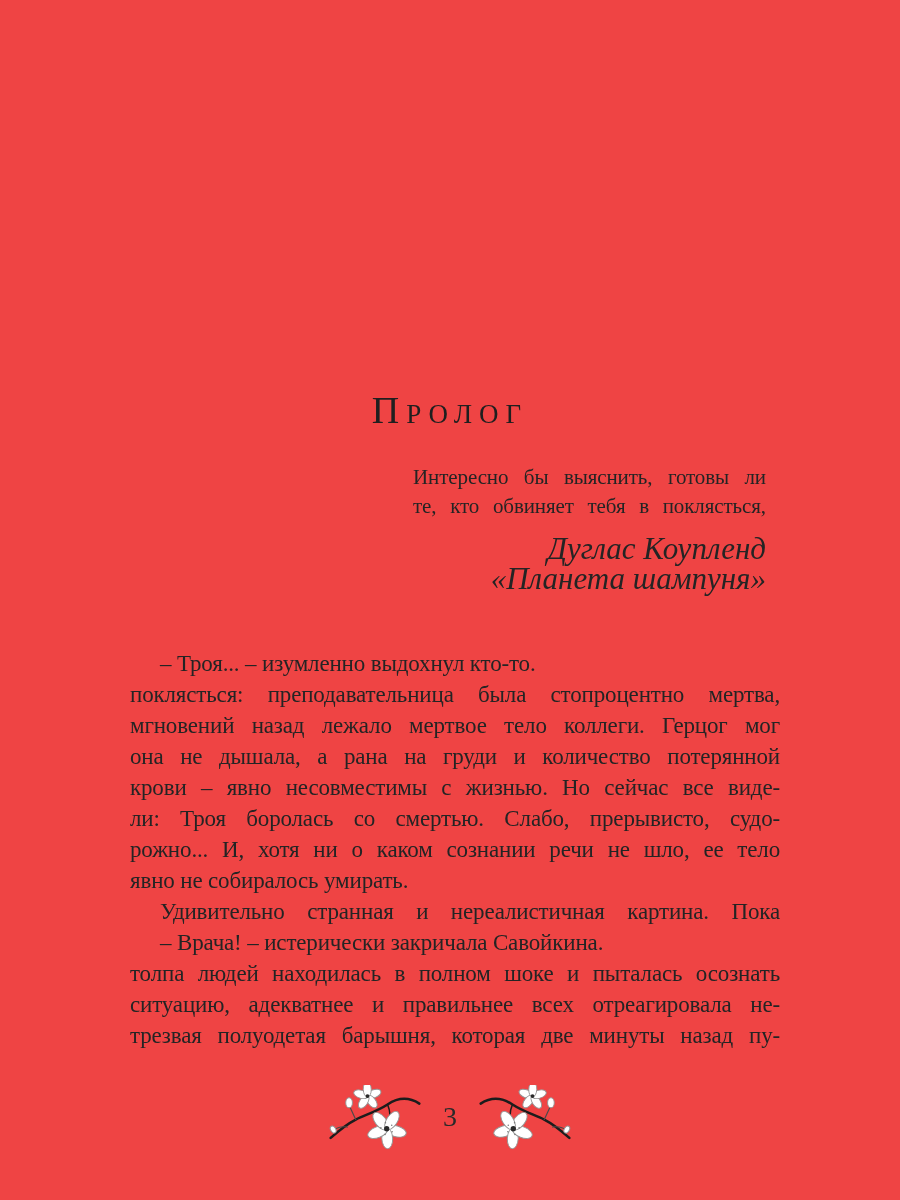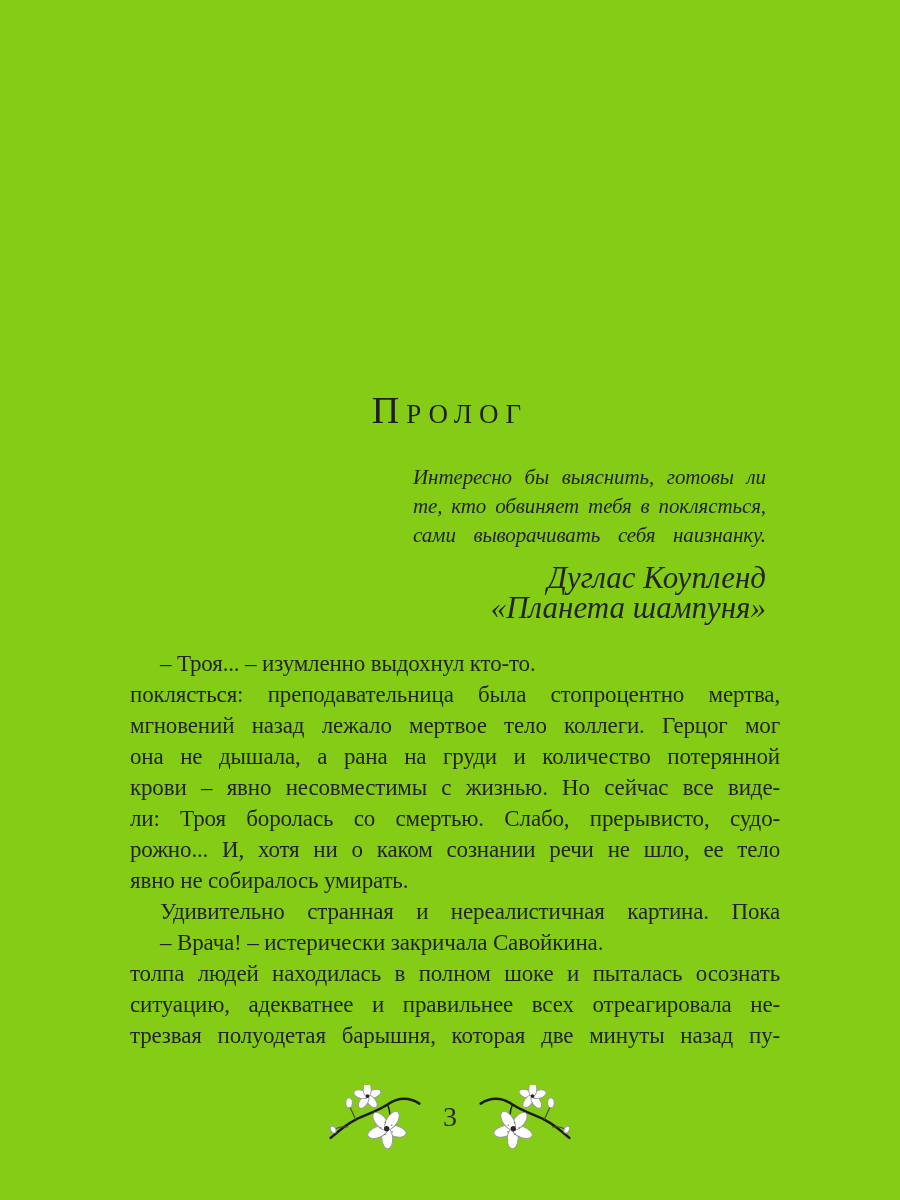--- a/index.html
+++ b/index.html
@@ -1,35 +1,35 @@
 <!DOCTYPE html>
 <html lang="ru"><head>
 <meta charset="utf-8">
 <style>
   html,body { margin:0; padding:0; background:#ffffff; }
   .page {
     position:relative; width:900px; height:1200px;
-    background:#84cc16; overflow:hidden;
+    background:#ef4444; overflow:hidden;
     font-family:"Liberation Serif","DejaVu Serif",serif;
     color:#242424;
   }
   
   .title {
     position:absolute; top:390px; left:0; width:900px;
     text-align:center; letter-spacing:7px; color:#1f1f1f;
     white-space:nowrap;
   }
   .t-init { font-size:38px; line-height:40px; }
   .t-rest { font-size:27px; line-height:40px; }
   
   .epigraph {
     position:absolute; left:413px; top:463px; width:353px;
     font-size:21px; line-height:29px; letter-spacing:-0.1px;
   }
-  .epi-line { text-align:justify; text-align-last:justify;font-style:italic; }
+  .epi-line { text-align:justify; text-align-last:justify; }
   .attribution {
     margin-top:13px; font-style:italic; text-align:right;
     font-size:31px; line-height:30px; letter-spacing:0;
   }
   
   .body-text {
     position:absolute; left:130px; top:648px; width:650px;
     font-size:23px; line-height:31px; letter-spacing:-0.15px;
   }
   .line { min-height:31px; }
@@ -47,21 +47,20 @@
 </head>
 <body>
 
 <div class="page">
 
   <div class="title"><span class="t-init">П</span><span class="t-rest">РОЛОГ</span></div>
 
   <div class="epigraph">
     <div class="epi-line">Интересно бы выяснить, готовы ли</div>
     <div class="epi-line">те, кто обвиняет тебя в поклясться,</div>
-    <div class="epi-line">сами выворачивать себя наизнанку.</div>
     <div class="attribution">
       <div>Дуглас Коупленд</div>
       <div>«Планета шампуня»</div>
     </div>
   </div>
 
   <div class="body-text">
     <div class="line ind">– Троя... – изумленно выдохнул кто-то.</div>
     <div class="line just">поклясться: преподавательница была стопроцентно мертва,</div>
     <div class="line just">мгновений назад лежало мертвое тело коллеги. Герцог мог</div>

